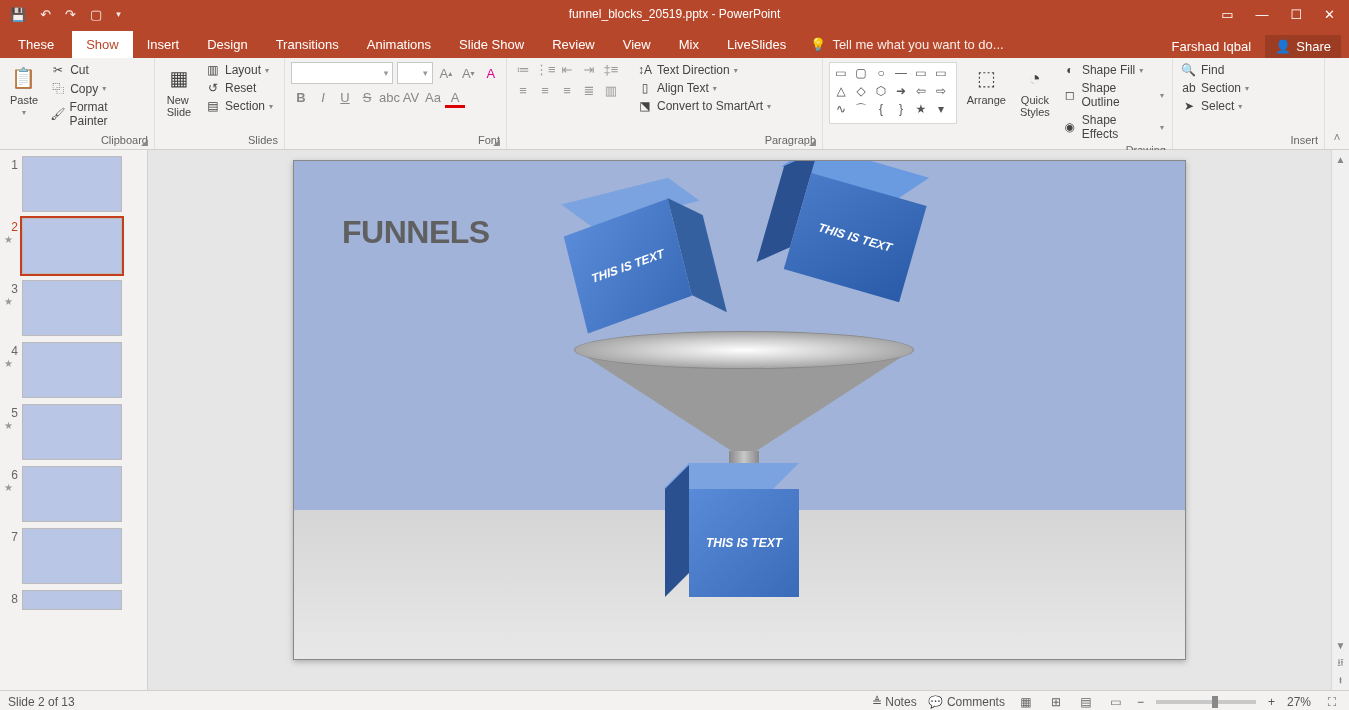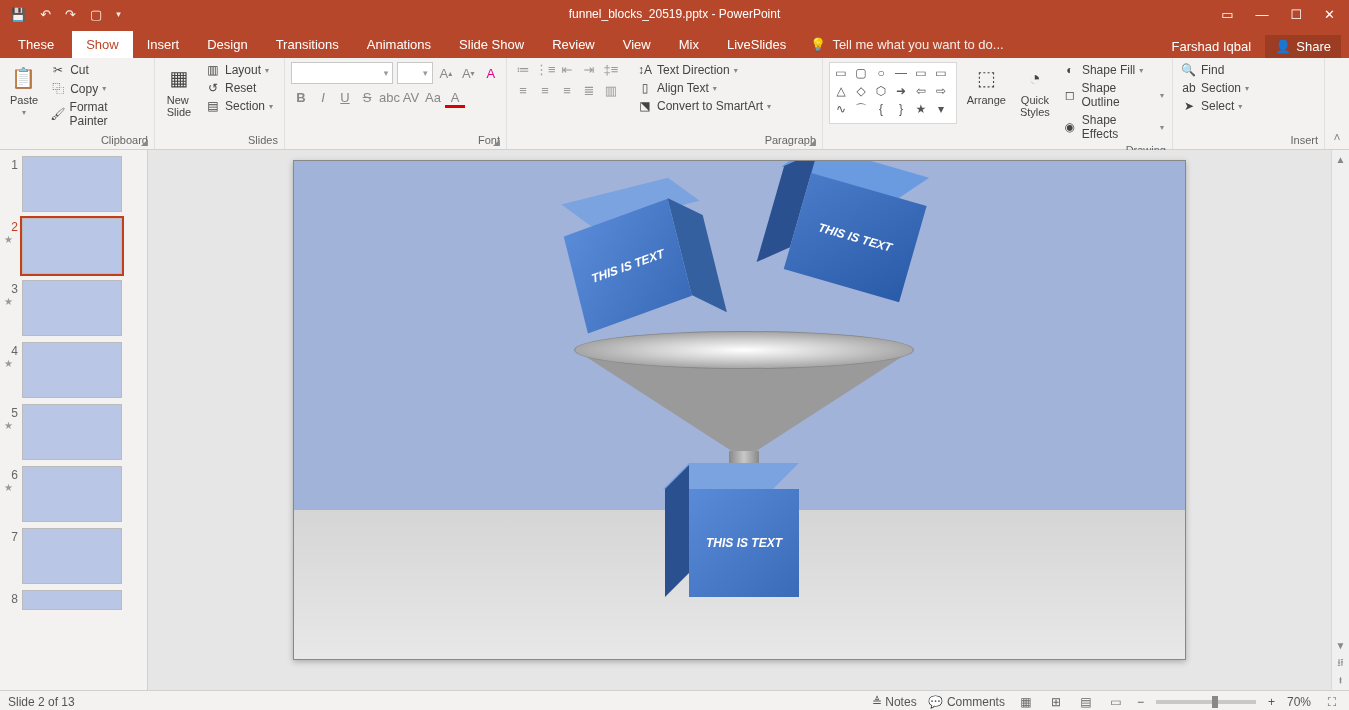--- a/index.html
+++ b/index.html
@@ -386,20 +386,21 @@
     <div class="thumb-wrap">
         <div>
           <div class="thumb-num">8</div>
         </div>
         <div class="thumb" style="height:20px"></div>
       </div>
   </div>
   <div class="slide-area">
     <div class="slide">
       <div class="slide-title">
+        <div>FUNNELS</div>
       </div>
       <div class="cube cube1">
         <div class="cube-face top"></div>
         <div class="cube-face side"></div>
         <div class="cube-face front">
             <span>THIS IS TEXT</span>
           </div>
       </div>
       <div class="cube cube2">
         <div class="cube-face top"></div>
@@ -436,16 +437,16 @@
   <div class="right">
     <span>≜ <span>Notes</span></span>
     <span>💬 <span>Comments</span></span>
     <div class="viewbtn">▦</div>
     <div class="viewbtn">⊞</div>
     <div class="viewbtn">▤</div>
     <div class="viewbtn">▭</div>
     <span>−</span>
     <div class="zoom-slider"></div>
     <span>+</span>
-    <span>70%</span>
+    <span>27%</span>
     <div class="viewbtn">⛶</div>
   </div>
 </div>
 
 </body></html>

